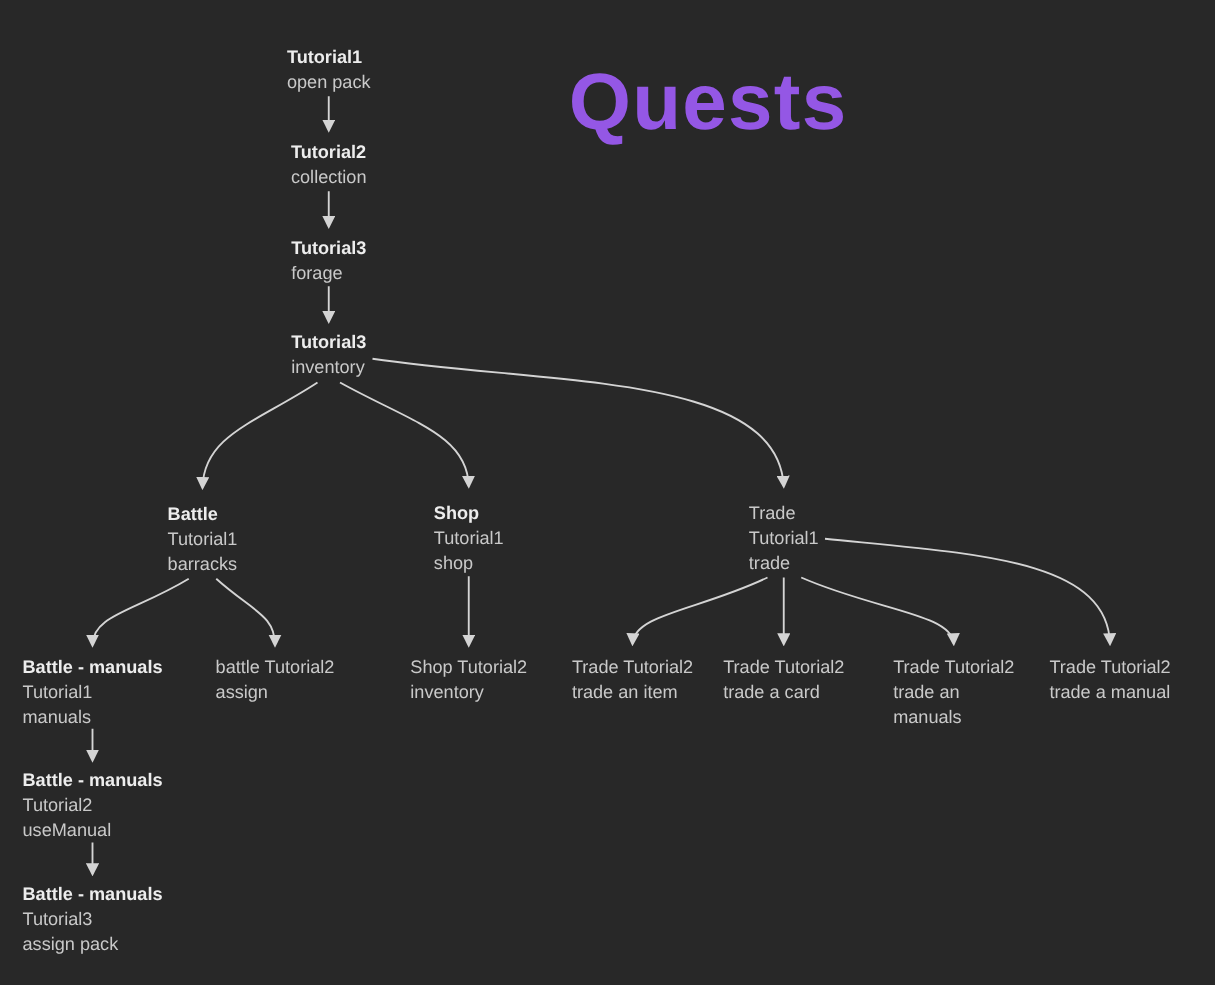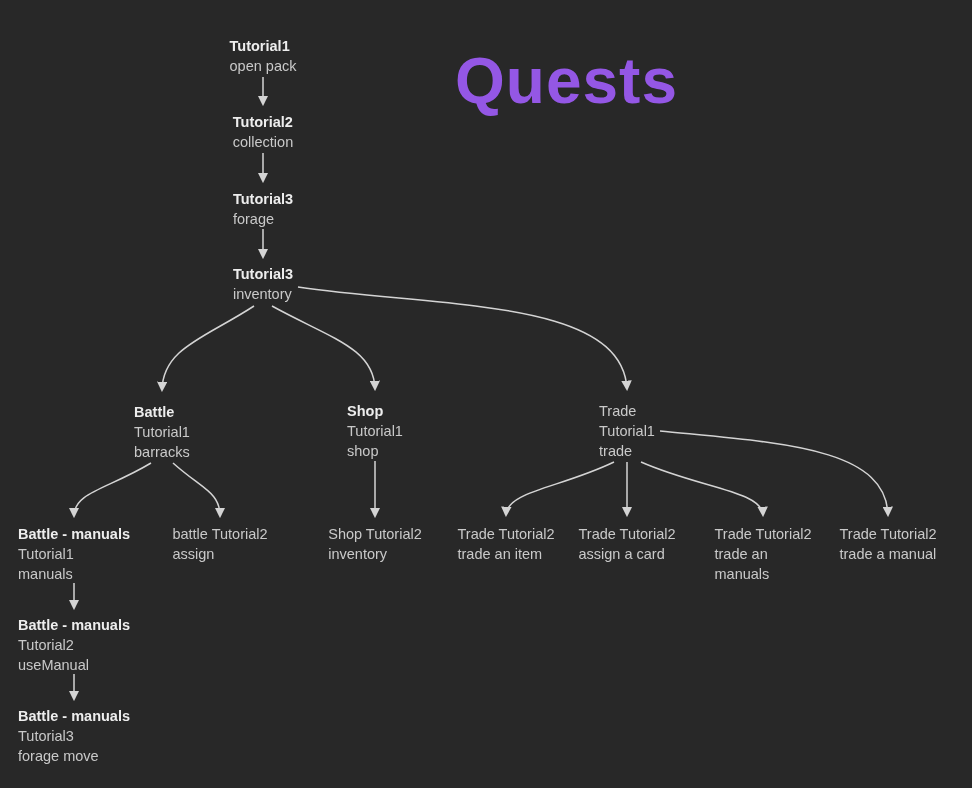--- a/index.html
+++ b/index.html
@@ -134,21 +134,21 @@
     <div>inventory</div>
   </div>
 
   <div class="node" style="left:506px; top:524px;">
     <div>Trade Tutorial2</div>
     <div>trade an item</div>
   </div>
 
   <div class="node" style="left:627px; top:524px;">
     <div>Trade Tutorial2</div>
-    <div>assign a card</div>
+    <div>trade a card</div>
   </div>
 
   <div class="node" style="left:763px; top:524px;">
     <div>Trade Tutorial2</div>
     <div>trade an</div>
     <div>manuals</div>
   </div>
 
   <div class="node" style="left:888px; top:524px;">
     <div>Trade Tutorial2</div>
@@ -157,16 +157,16 @@
 
   <div class="node" style="left:74px; top:615px;">
     <div class="b">Battle - manuals</div>
     <div>Tutorial2</div>
     <div>useManual</div>
   </div>
 
   <div class="node" style="left:74px; top:706px;">
     <div class="b">Battle - manuals</div>
     <div>Tutorial3</div>
-    <div>forage move</div>
+    <div>assign pack</div>
   </div>
 
 </div>
 
 </body></html>

